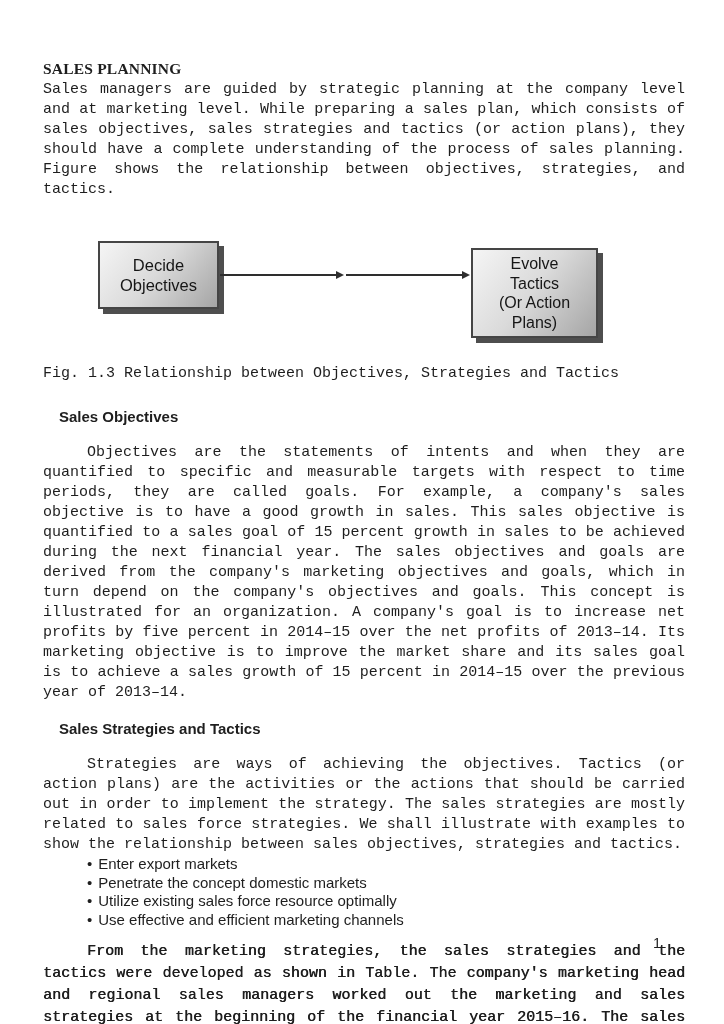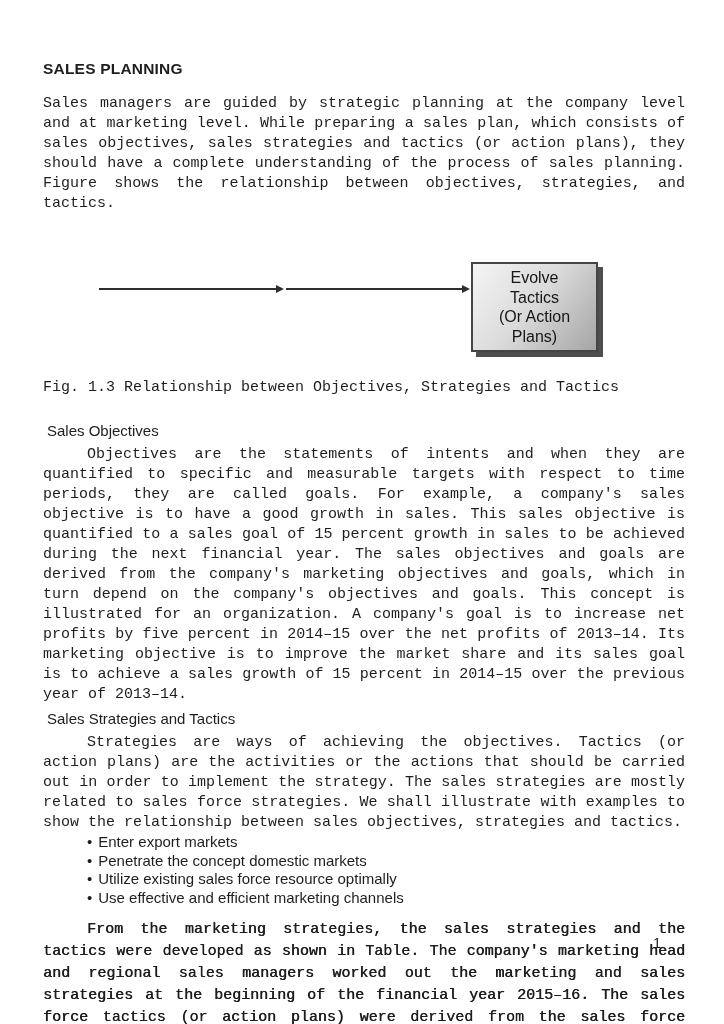--- a/index.html
+++ b/index.html
@@ -18,22 +18,23 @@
   }
   .content {
     position: absolute;
     left: 43px;
     top: 60px;
     width: 642px;
   }
   .doc-title {
     font-size: 15.5px;
     font-weight: bold;
-    margin: 0 0 16px 0;
+    margin: 0 0 2px 0;
     letter-spacing: 0.2px;
+    font-family: Liberation Serif, serif;
   }
   .body-para {
     font-size: 15px;
     line-height: 20px;
     margin: 0;
     text-align: justify;
     font-family: Liberation Mono, monospace;
   }
   .indent { text-indent: 44px; }
 
@@ -84,22 +85,22 @@
 
   .fig-caption {
     margin: 26px 0 0 0;
     font-size: 15px;
     line-height: 19px;
     text-align: left;
     font-family: Liberation Mono, monospace;
   }
   .section-heading {
     font-size: 15px;
-    font-weight: normal;
-    margin: 4px;
+    font-weight: bold;
+    margin: 16px;
     line-height: 20px;
   }
   .heading-gap { margin-top: 24px; }
 
   .bullet-list {
     list-style: none;
     margin: 0;
     padding: 0 0 0 44px;
   }
   .bullet-list li {
@@ -127,20 +128,22 @@
 <body>
 
 <div class="page">
   <div class="content">
 
     <h1 class="doc-title">SALES PLANNING</h1>
 
     <p class="body-para">Sales managers are guided by strategic planning at the company level and at marketing level.  While preparing a sales plan, which consists of sales objectives, sales strategies and tactics (or  action plans), they should have a complete understanding of the process of sales planning. Figure shows the relationship between objectives, strategies, and tactics.</p>
 
     <div class="flowchart">
+      <div class="fbox b1">Decide
+Objectives</div>
       <div class="flow-arrow">
         <span class="shaft"></span>
         <span class="head"></span>
       </div>
       <div class="flow-arrow">
         <span class="shaft"></span>
         <span class="head"></span>
       </div>
       <div class="fbox b3">Evolve
 Tactics

